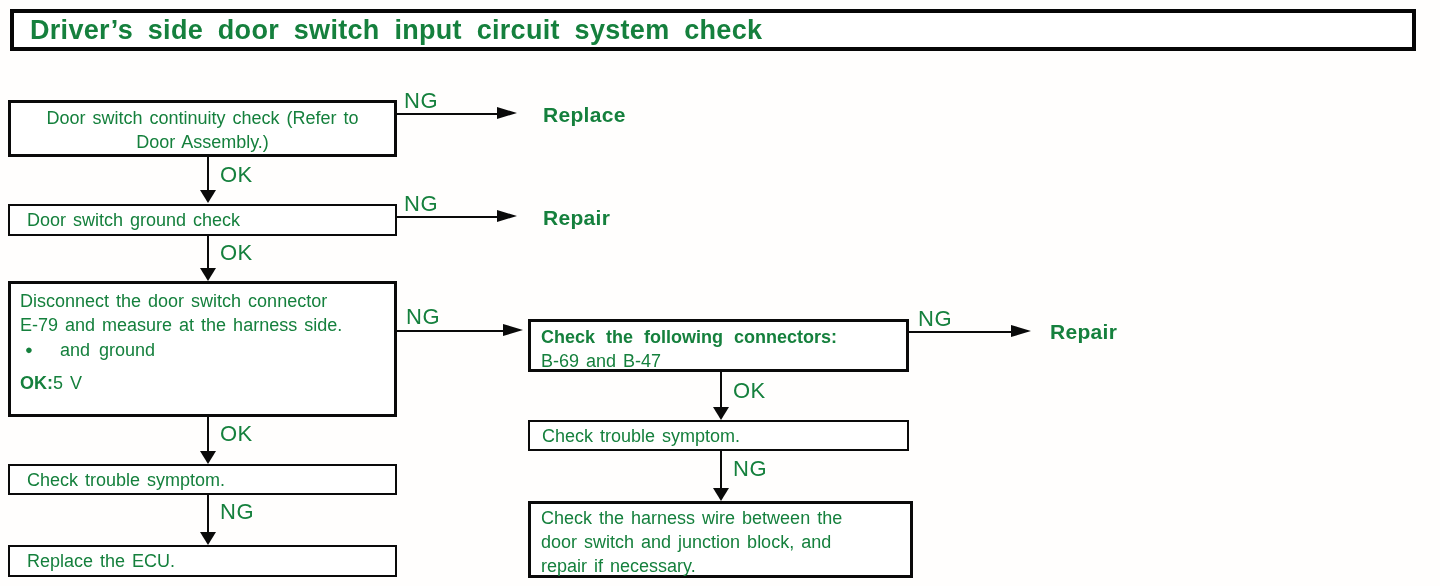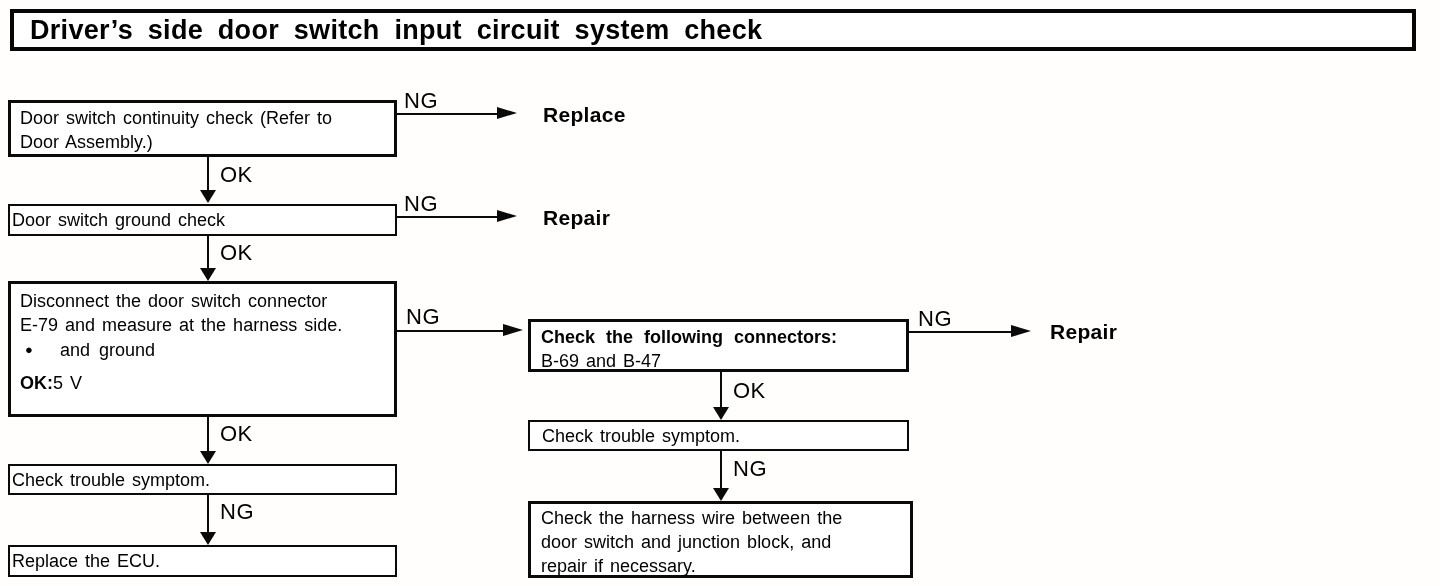--- a/index.html
+++ b/index.html
@@ -2,21 +2,21 @@
 <html><head>
 <meta charset="utf-8">
 <style>
   html, body { margin: 0; padding: 0; background: #ffffff; }
   .page {
     position: relative;
     width: 1440px;
     height: 586px;
     background: #fffefd;
     font-family: "Liberation Sans", "DejaVu Sans", sans-serif;
-    color: #000000;
+    color: #15803d;
     overflow: hidden;
   }
   .title-box {
     position: absolute;
     left: 10px; top: 9px;
     width: 1406px; height: 42px;
     border: 4px solid #060606;
     box-sizing: border-box;
     display: flex; align-items: center;
     padding-left: 16px;
@@ -34,21 +34,21 @@
     background: #fff;
     border: 2px solid #0a0a0a;
     box-sizing: border-box;
     font-size: 18px;
     line-height: 24px;
     word-spacing: 2px;
   }
   .b3 { border-width: 3px; }
   .box.center-left {
     display: flex; align-items: center;
-    padding-left: 2px;
+    padding-left: 17px;
   }
   .pad { padding: 3px 9px; }
   .line-h { position: absolute; height: 2px; background: #0a0a0a; }
   .line-v { position: absolute; width: 2px; background: #0a0a0a; }
   .head-right {
     position: absolute; width: 0; height: 0;
     border-top: 6px solid transparent;
     border-bottom: 6px solid transparent;
     border-left: 20px solid #0a0a0a;
   }
@@ -84,21 +84,21 @@
 </style>
 </head>
 <body>
 
 <div class="page">
 
   <div class="title-box">
     <span class="title-text">Driver’s side door switch input circuit system check</span>
   </div>
 
-  <div class="box b3 pad" style="left:8px; top:100px; width:389px; height:57px;">
+  <div class="box b3 pad" style="left:8px; top:100px; width:389px; height:57px;text-align:center;">
     <div>Door switch continuity check (Refer to</div>
     <div>Door Assembly.)</div>
   </div>
 
   <div class="box center-left" style="left:8px; top:204px; width:389px; height:32px;">
     <span>Door switch ground check</span>
   </div>
 
   <div class="box b3" style="left:8px; top:281px; width:389px; height:136px; padding:5px 9px 0;">
     <div>Disconnect the door switch connector</div>

